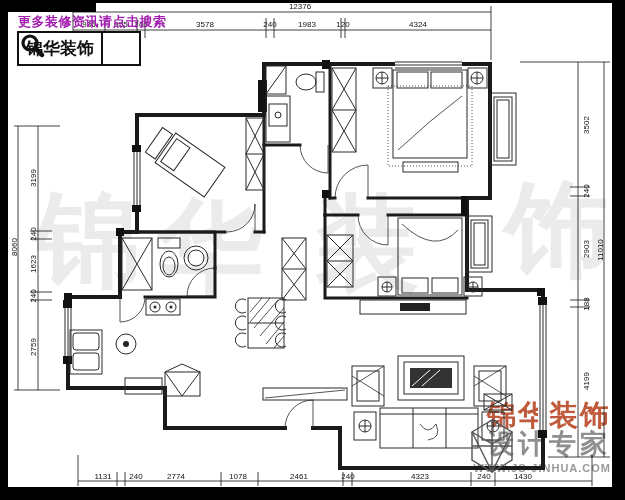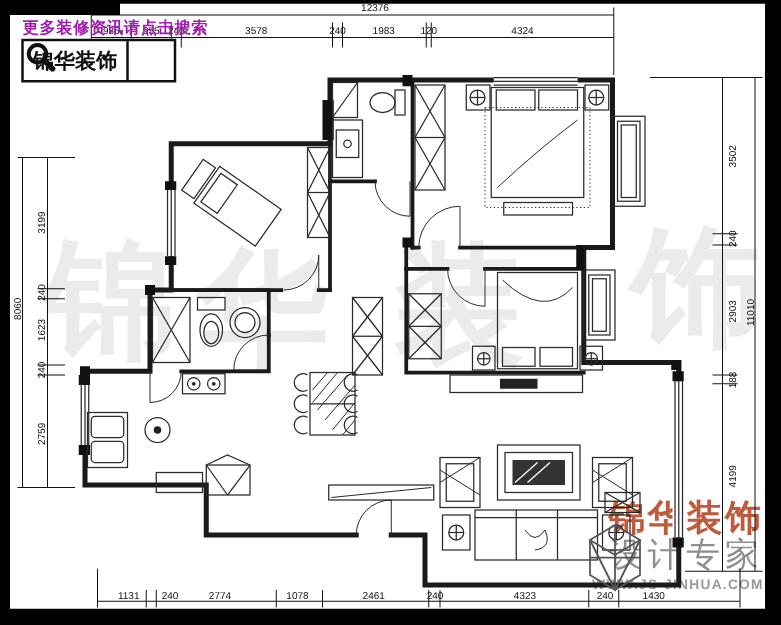--- a/index.html
+++ b/index.html
@@ -15,21 +15,21 @@
          font-size:13px;font-weight:600;letter-spacing:.5px;color:#a21caf;white-space:nowrap;}
   #logobox{position:absolute;left:17px;top:31px;width:120px;height:31px;z-index:3;
            border:2px solid #111;display:flex;background:#fff;}
   #logobox .txt{flex:1;display:flex;align-items:center;justify-content:center;
                 font-family:"Liberation Serif",serif;font-weight:bold;font-size:17px;color:#111;
                 border-right:2px solid #111;white-space:nowrap;}
   #logobox .ico{width:36px;display:flex;align-items:center;justify-content:center;}
   
   #brand{position:absolute;right:14px;top:400px;z-index:1;text-align:right;line-height:1.05;}
   #brand .b1{font-family:"Liberation Serif",serif;font-weight:bold;font-size:29px;color:#bf5b3c;letter-spacing:2px;}
-  #brand .b2{font-family:"Liberation Serif",serif;font-weight:normal;font-size:27px;color:#8f8f8f;letter-spacing:4px;}
+  #brand .b2{font-family:"Liberation Serif",serif;font-weight:bold;font-size:27px;color:#8f8f8f;letter-spacing:4px;}
   #brand .b3{font-size:11px;font-weight:bold;color:#9a9a9a;letter-spacing:1px;margin-top:4px;}
   svg{position:absolute;left:0;top:0;z-index:2;}
   .dim{font-family:"Liberation Sans",sans-serif;font-size:8px;fill:#111;}
   .w4{stroke:#1a1a1a;stroke-width:4;fill:none;stroke-linecap:square;}
   .w3{stroke:#1a1a1a;stroke-width:3;fill:none;stroke-linecap:square;}
   .t1{stroke:#2a2a2a;stroke-width:1;fill:none;}
   .t8{stroke:#2a2a2a;stroke-width:.8;fill:none;}
   .dl{stroke:#111;stroke-width:.8;fill:none;}
   .pier{fill:#111;stroke:none;}
   .cube{stroke:#555;stroke-width:1.4;fill:none;}

